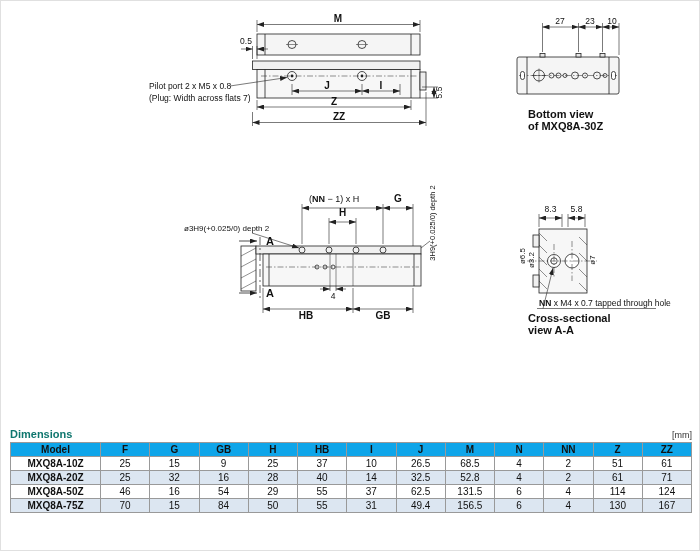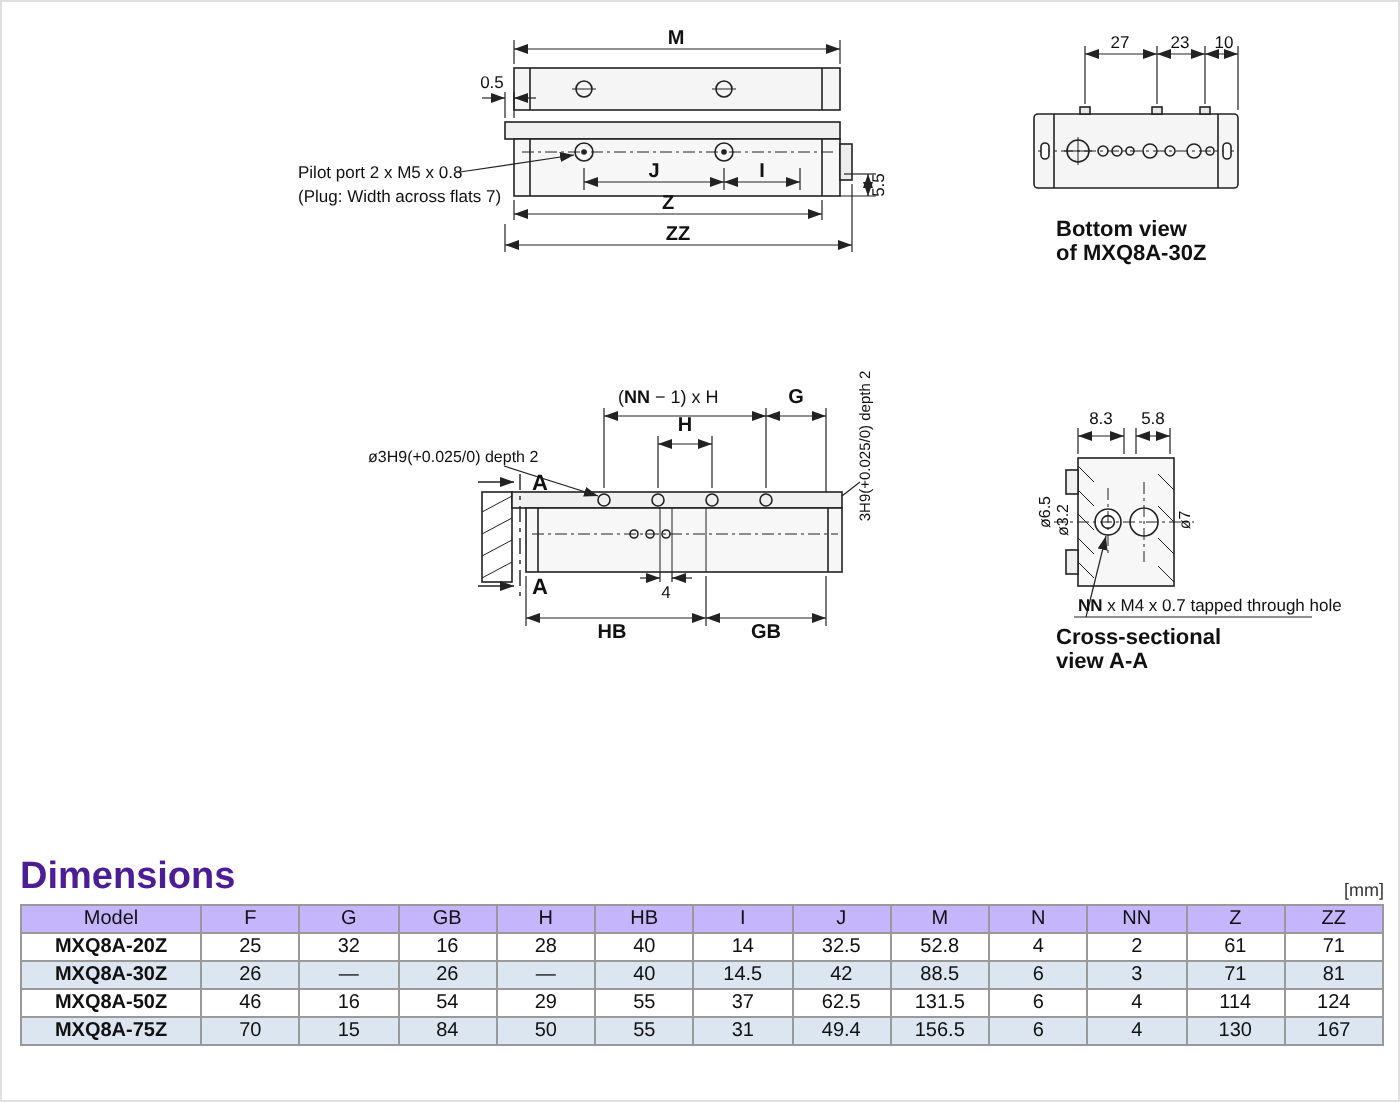--- a/index.html
+++ b/index.html
@@ -3,25 +3,25 @@
 <meta charset="utf-8">
 <style>
   * { margin:0; padding:0; box-sizing:border-box; }
   html,body { width:700px; height:551px; background:#fff; font-family:"Liberation Sans", sans-serif; }
   .page { position:relative; width:700px; height:551px; background:#fff; border:1px solid #e0e0e0; overflow:hidden; }
   svg.drawings { position:absolute; left:0; top:0; }
   svg.drawings text { font-family:"Liberation Sans", sans-serif; fill:#111; stroke:none; }
   svg.drawings .b { font-weight:bold; }
   .dims-section { position:absolute; left:9px; top:427px; width:682px; }
   .dims-head { display:flex; justify-content:space-between; align-items:flex-end; margin-bottom:2px; }
-  .dims-title { font-size:19px; font-weight:bold; color:#4c1d95; }
+  .dims-title { font-size:11px; font-weight:bold; color:#0f766e; }
   .unit { font-size:9px; color:#333; }
   table.dims { border-collapse:collapse; width:100%; table-layout:fixed; font-size:10px; color:#111; border:1.5px solid #555; }
   table.dims th, table.dims td { border:1px solid #999; text-align:center; padding:1px 2px; height:11px; white-space:nowrap; overflow:hidden; }
-  table.dims th { background:#c4b5fd; font-weight:normal; }
+  table.dims th { background:#0ea5e9; font-weight:bold; }
   table.dims td.model { font-weight:bold; }
   col.model-col { width:90px; }
   table.dims tbody tr:nth-child(even) { background:#dce6f1; }
 </style>
 </head>
 <body>
 
 <div class="page">
 
 <svg class="drawings" width="700" height="420" viewBox="0 0 700 420">
@@ -261,50 +261,50 @@
         <th>J</th>
         <th>M</th>
         <th>N</th>
         <th>NN</th>
         <th>Z</th>
         <th>ZZ</th>
       </tr>
     </thead>
     <tbody>
       <tr>
+        <td class="model">MXQ8A-10Z</td>
+        <td>25</td>
+        <td>15</td>
+        <td>9</td>
+        <td>25</td>
+        <td>37</td>
+        <td>10</td>
+        <td>26.5</td>
+        <td>68.5</td>
+        <td>4</td>
+        <td>2</td>
+        <td>51</td>
+        <td>61</td>
+      </tr>
+      <tr>
         <td class="model">MXQ8A-20Z</td>
         <td>25</td>
         <td>32</td>
         <td>16</td>
         <td>28</td>
         <td>40</td>
         <td>14</td>
         <td>32.5</td>
         <td>52.8</td>
         <td>4</td>
         <td>2</td>
         <td>61</td>
         <td>71</td>
       </tr>
       <tr>
-        <td class="model">MXQ8A-30Z</td>
-        <td>26</td>
-        <td>—</td>
-        <td>26</td>
-        <td>—</td>
-        <td>40</td>
-        <td>14.5</td>
-        <td>42</td>
-        <td>88.5</td>
-        <td>6</td>
-        <td>3</td>
-        <td>71</td>
-        <td>81</td>
-      </tr>
-      <tr>
         <td class="model">MXQ8A-50Z</td>
         <td>46</td>
         <td>16</td>
         <td>54</td>
         <td>29</td>
         <td>55</td>
         <td>37</td>
         <td>62.5</td>
         <td>131.5</td>
         <td>6</td>

